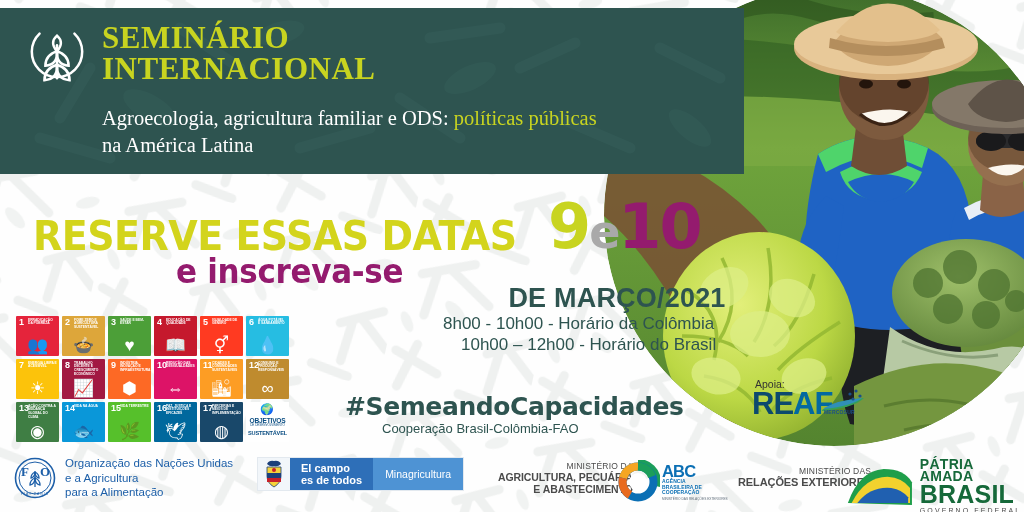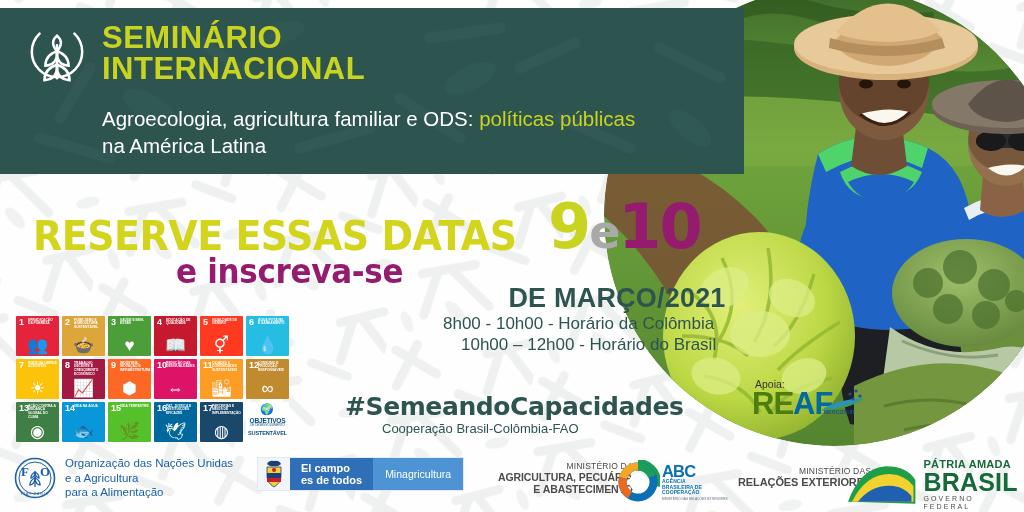--- a/index.html
+++ b/index.html
@@ -13,21 +13,21 @@
 
   
   .bgpattern{position:absolute;inset:0;opacity:.5;}
 
   
   .header{
     position:absolute;left:0;top:8px;width:744px;height:166px;
     background:#2e5450;overflow:hidden;
   }
   .header .hdrtex{position:absolute;inset:0;opacity:.30;}
-  .hdr-inner{position:relative;display:flex;align-items:flex-start;padding:14px 0 0 26px;}
+  .hdr-inner{position:relative;display:flex;align-items:flex-start;padding:14px 0 0 26px;font-family:Liberation Serif, serif;}
   .emblem{width:62px;height:62px;flex:0 0 62px;margin-top:2px;}
   .titleblock{margin-left:14px;}
   .t-main{
     font-size:31px;line-height:31px;font-weight:bold;color:#c8d420;
     letter-spacing:.5px;
   }
   .t-main .l2{display:block;}
   .t-sub{
     margin-top:21px;font-size:20.5px;line-height:27px;color:#ffffff;font-weight:400;
   }
@@ -85,21 +85,21 @@
   }
   .coop{
     position:absolute;left:382px;top:421px;font-size:13px;color:#2e5450;white-space:nowrap;
   }
 
   
   .apoia-wrap{position:absolute;left:752px;top:378px;}
   .apoia-lbl{font-size:10.5px;color:#333;margin-left:3px;}
   .reaf{font-size:31px;line-height:31px;font-weight:bold;letter-spacing:-1px;
         font-family:"Liberation Sans", sans-serif;margin-top:-2px;}
-  .reaf .re{color:#4d7c0f;}
+  .reaf .re{color:#0c4a6e;}
   .reaf .af{color:#0369a1;margin-top:48px;}
   .mercolg{position:absolute;left:68px;top:10px;width:46px;height:26px;}
   .mercolbl{position:absolute;left:72px;top:31px;font-size:5px;color:#1a4f8a;
             font-weight:bold;letter-spacing:.2px;}
 
   
   .sdg{position:absolute;left:16px;top:316px;display:grid;
        grid-template-columns:repeat(6,43px);grid-template-rows:repeat(3,40px);gap:3px;}
   .sdg-cell{width:43px;height:40px;border-radius:1px;position:relative;overflow:hidden;}
   .sdg-num{position:absolute;left:3px;top:2px;font-size:9px;font-weight:bold;color:#fff;line-height:9px;}
@@ -133,21 +133,21 @@
   .abc{position:absolute;left:616px;top:8px;display:flex;align-items:center;}
   .abc-txt{margin-left:2px;}
   .abc-t1{font-size:16.5px;font-weight:bold;color:#0b6fb4;line-height:16px;letter-spacing:-.8px;}
   .abc-t2{font-size:5px;font-weight:bold;color:#0b6fb4;line-height:5.4px;letter-spacing:.1px;}
   .abc-t3{font-size:3.2px;color:#5d6b78;line-height:4px;margin-top:1.5px;}
   .mre{position:absolute;left:738px;top:14px;text-align:right;color:#4b4b4b;}
   .mre .l1{font-size:8.5px;line-height:10px;letter-spacing:.2px;}
   .mre .l2{font-size:11px;line-height:12.5px;font-weight:bold;letter-spacing:-.1px;}
   .brasil{position:absolute;left:846px;top:6px;display:flex;align-items:center;}
   .br-txt{margin-left:6px;color:#16693a;}
-  .br-t1{font-size:11px;font-weight:bold;line-height:12px;letter-spacing:.3px;}
+  .br-t1{font-size:14px;font-weight:bold;line-height:12px;letter-spacing:.3px;}
   .br-t2{font-size:25px;font-weight:bold;line-height:25px;letter-spacing:.2px;}
   .br-t3{font-size:7px;line-height:8px;letter-spacing:2.1px;color:#4b4b4b;}
 </style>
 </head>
 <body>
 
 <div id="poster">
 
   <svg class="bgpattern" viewBox="0 0 1024 512" preserveAspectRatio="none">
     <defs>

